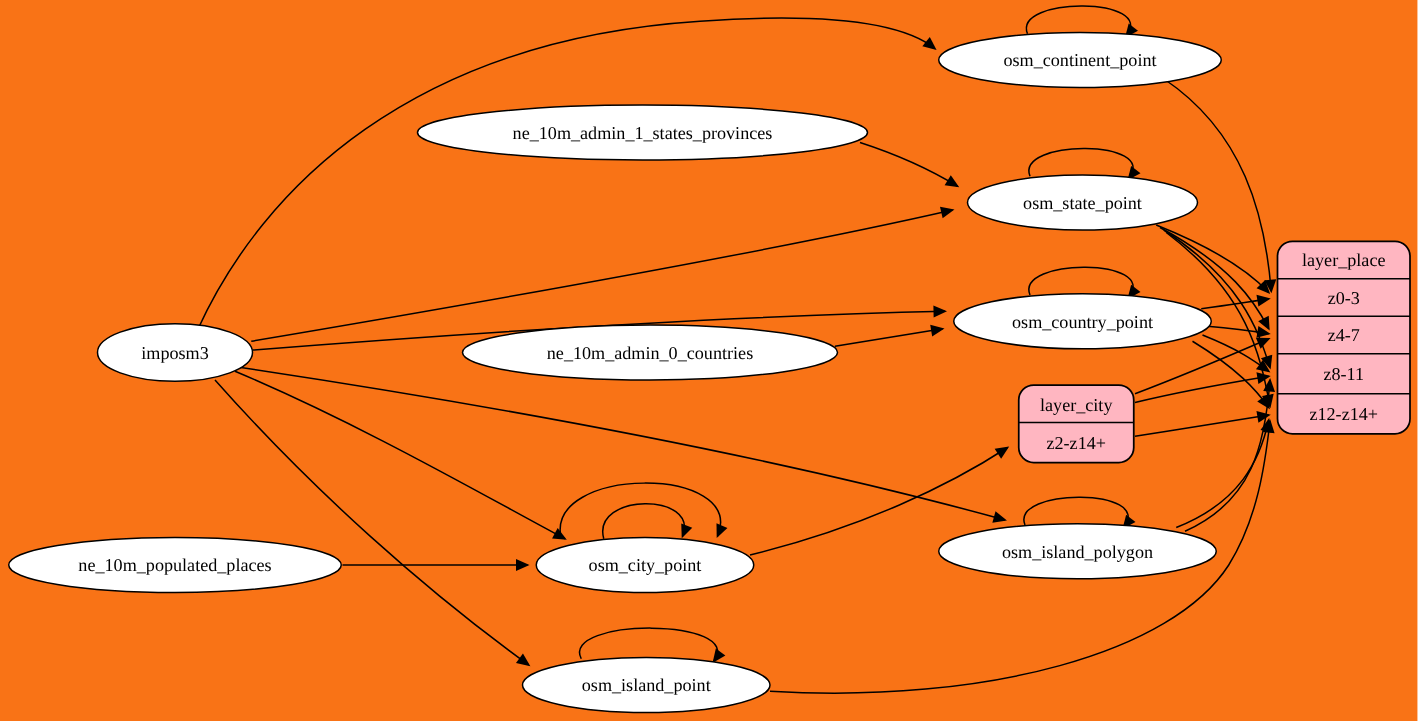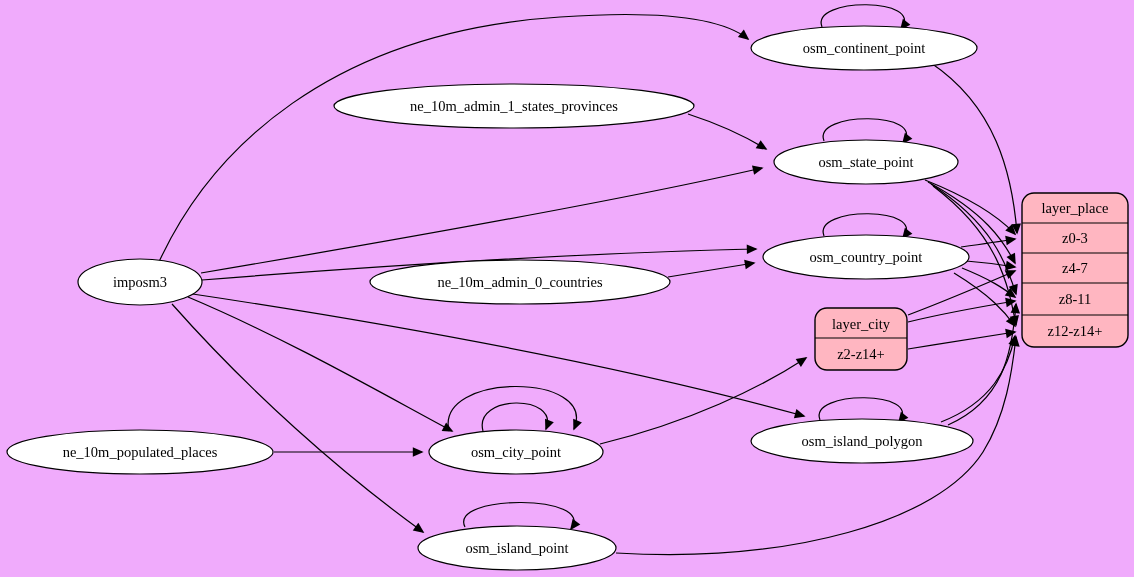--- a/index.html
+++ b/index.html
@@ -1,16 +1,16 @@
 <!DOCTYPE html>
 <html><head>
 <meta charset="utf-8">
 <style>
   html,body{margin:0;padding:0;background:#ffffff;}
-  .stage{position:relative;width:1134px;height:577px;background:#f0abfc;overflow:hidden;}
+  .stage{position:relative;width:1134px;height:577px;background:#f97316;overflow:hidden;}
   svg{display:block;}
   ellipse.node{fill:#ffffff;stroke:#000000;stroke-width:1.2;}
   path.edge{fill:none;stroke:#000000;stroke-width:1.2;}
   line.rowline{stroke:#000000;stroke-width:1.2;}
   rect.record{stroke:#000000;stroke-width:1.4;}
   text.lbl{font-family:"Liberation Serif","DejaVu Serif",serif;font-size:14.5px;fill:#000;text-anchor:middle;}
 </style>
 </head>
 <body>
 

